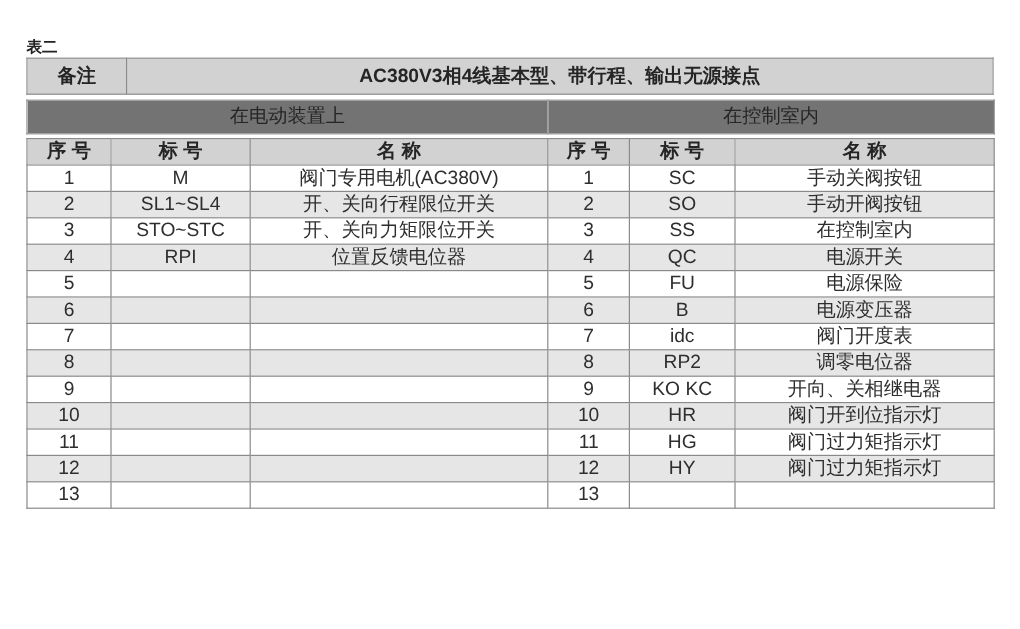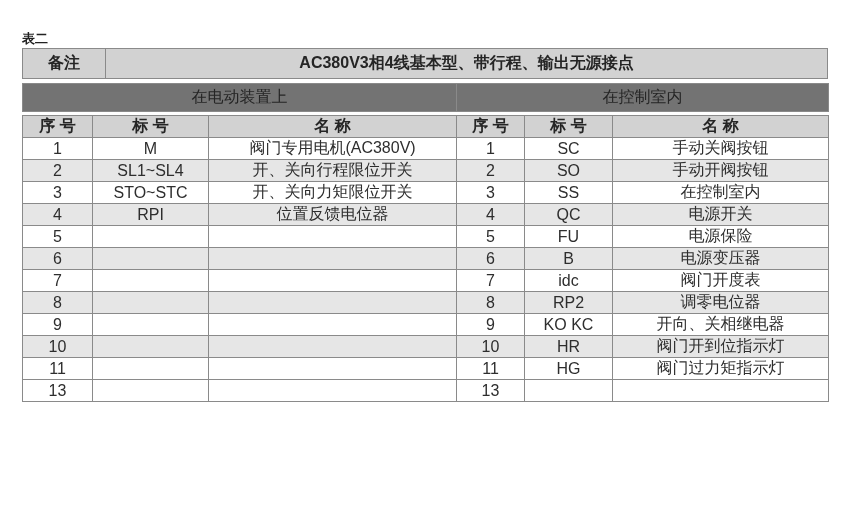--- a/index.html
+++ b/index.html
@@ -182,20 +182,28 @@
           <td>阀门开到位指示灯</td>
         </tr>
         <tr>
           <td>11</td>
           <td></td>
           <td></td>
           <td>11</td>
           <td>HG</td>
           <td>阀门过力矩指示灯</td>
         </tr>
+        <tr class="stripe">
+          <td>12</td>
+          <td></td>
+          <td></td>
+          <td>12</td>
+          <td>HY</td>
+          <td>阀门过力矩指示灯</td>
+        </tr>
         <tr>
           <td>13</td>
           <td></td>
           <td></td>
           <td>13</td>
           <td></td>
           <td></td>
         </tr>
       </tbody>
   </table>

